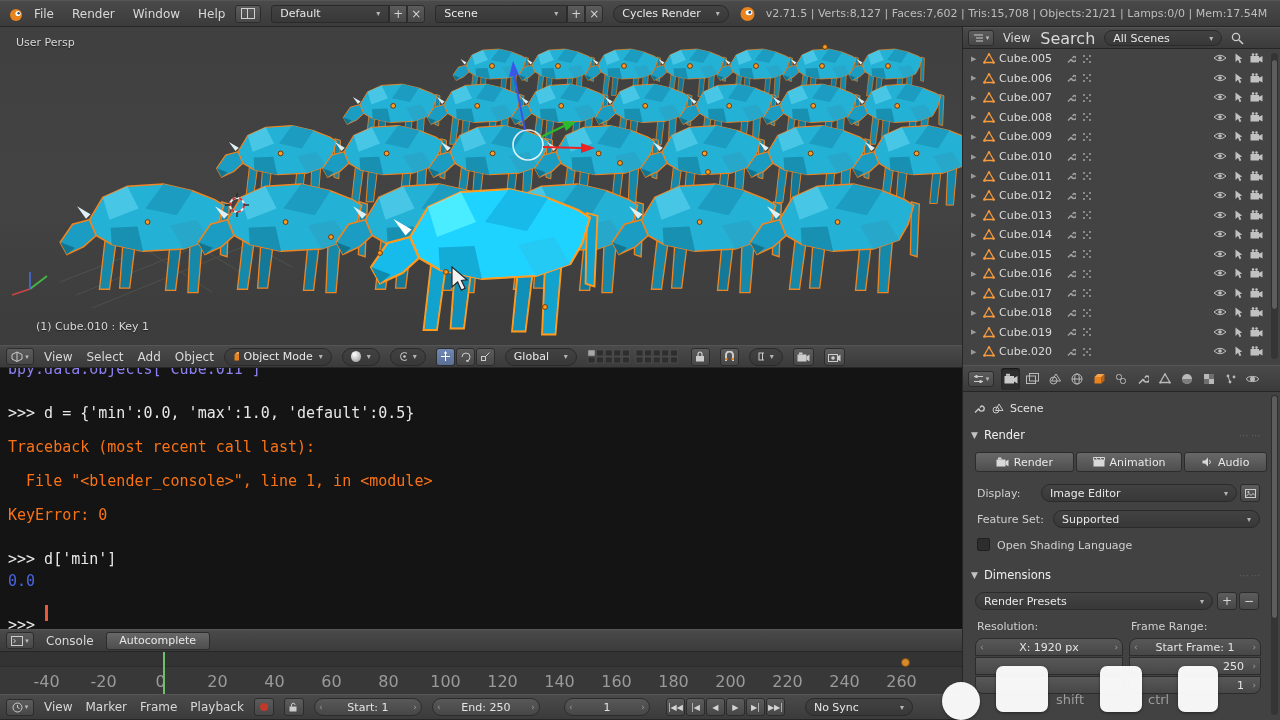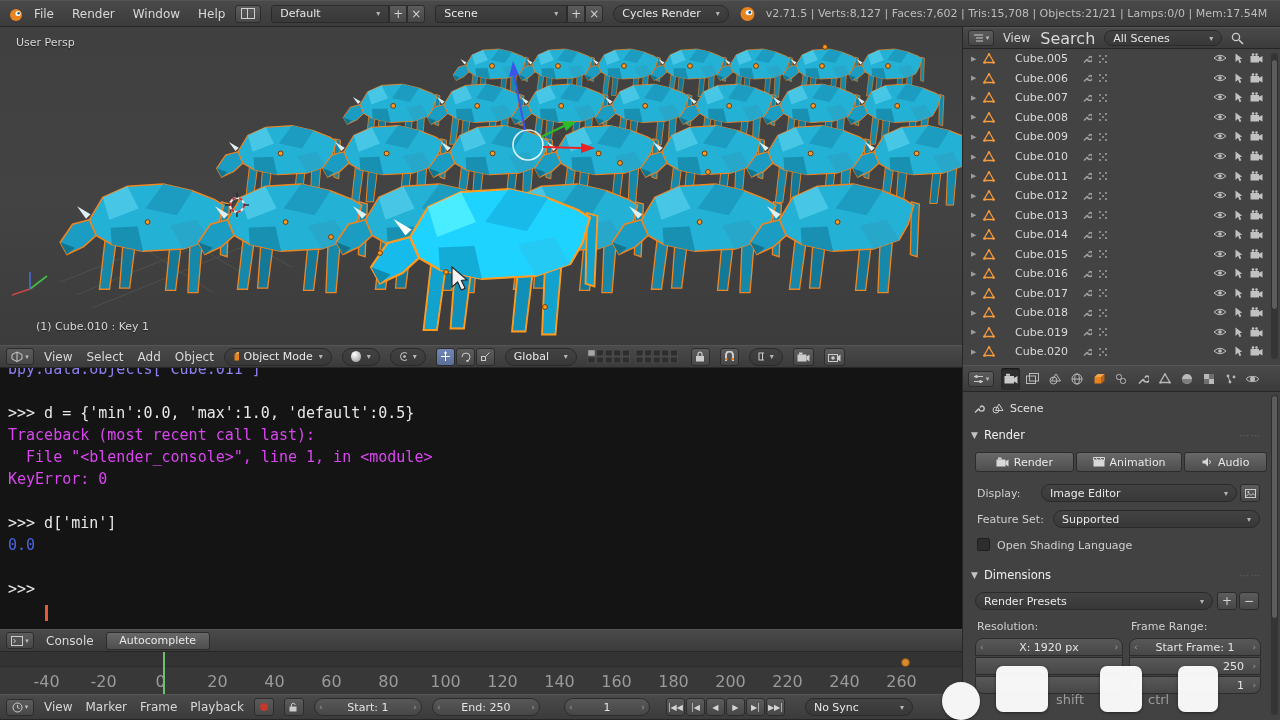--- a/index.html
+++ b/index.html
@@ -22,29 +22,29 @@
           display:flex; align-items:center; justify-content:center; height:18px; }
   .num-arrow { position:absolute; font-size:9px; color:#9d9d9d; top:3px; }
   
   #viewport { left:0; top:27px; width:962px; height:318px; background:linear-gradient(180deg,#404040,#434343 55%,#3c3c3c); overflow:hidden; }
   .vp-label { position:absolute; color:#d8d8d8; font-size:11px; text-shadow:0 1px 1px rgba(0,0,0,.5); }
   
   #console { left:0; top:368px; width:1053px; height:261px; background:#141414; overflow:hidden; }
   .cline { min-height:22px; line-height:22px; font-family:"DejaVu Sans Mono","Liberation Mono",monospace; font-size:15px; white-space:pre; color:#e8e8e8; }
   .k-suggest { color:#8d80f0; }
   .k-input { color:#e8e8e8; }
-  .k-error { color:#d946ef; }
+  .k-error { color:#f97316;margin-top:12px; }
   .k-output { color:#4a66e0; }
   .console-cursor { position:absolute; left:45px; top:237px; width:3px; height:16px; background:#e8593c; }
   
   .tick { width:57px; text-align:center; color:#9a9a9a; font-size:16px; flex:0 0 57px; }
   
   .out-row { display:flex; align-items:center; height:19.56px; padding:0 6px 0 8px; font-size:11px; color:#dadada; }
   .out-expand { color:#9a9a9a; font-size:7px; width:12px; }
-  .out-name { margin-left:20px; flex:0 0 auto; }
+  .out-name { margin-left:4px; flex:0 0 auto; }
   .out-mini { display:flex; gap:6px; margin-left:14px; opacity:.8; }
   .out-right { display:flex; gap:7px; margin-left:auto; padding-right:12px; opacity:.9; }
   .tab { width:19px; height:22px; display:flex; align-items:center; justify-content:center; border-radius:3px; }
   .tab.active { background:#2e2e2e; box-shadow:inset 0 1px 2px rgba(0,0,0,.6); }
   .plabel { font-size:11px; color:#cfcfcf; white-space:nowrap; }
   .panel-head { display:flex; align-items:center; gap:6px; font-size:11.5px; color:#eee; }
   .panel-head .tri { font-size:9px; color:#c3c3c3; }
   .grip { margin-left:auto; color:#606060; font-size:10px; letter-spacing:2px; padding-right:4px; }
   .scrollbar { background:#353535; border-radius:4px; }
   .scrollthumb { background:#5d5d5d; border-radius:4px; border:1px solid #2d2d2d; }

